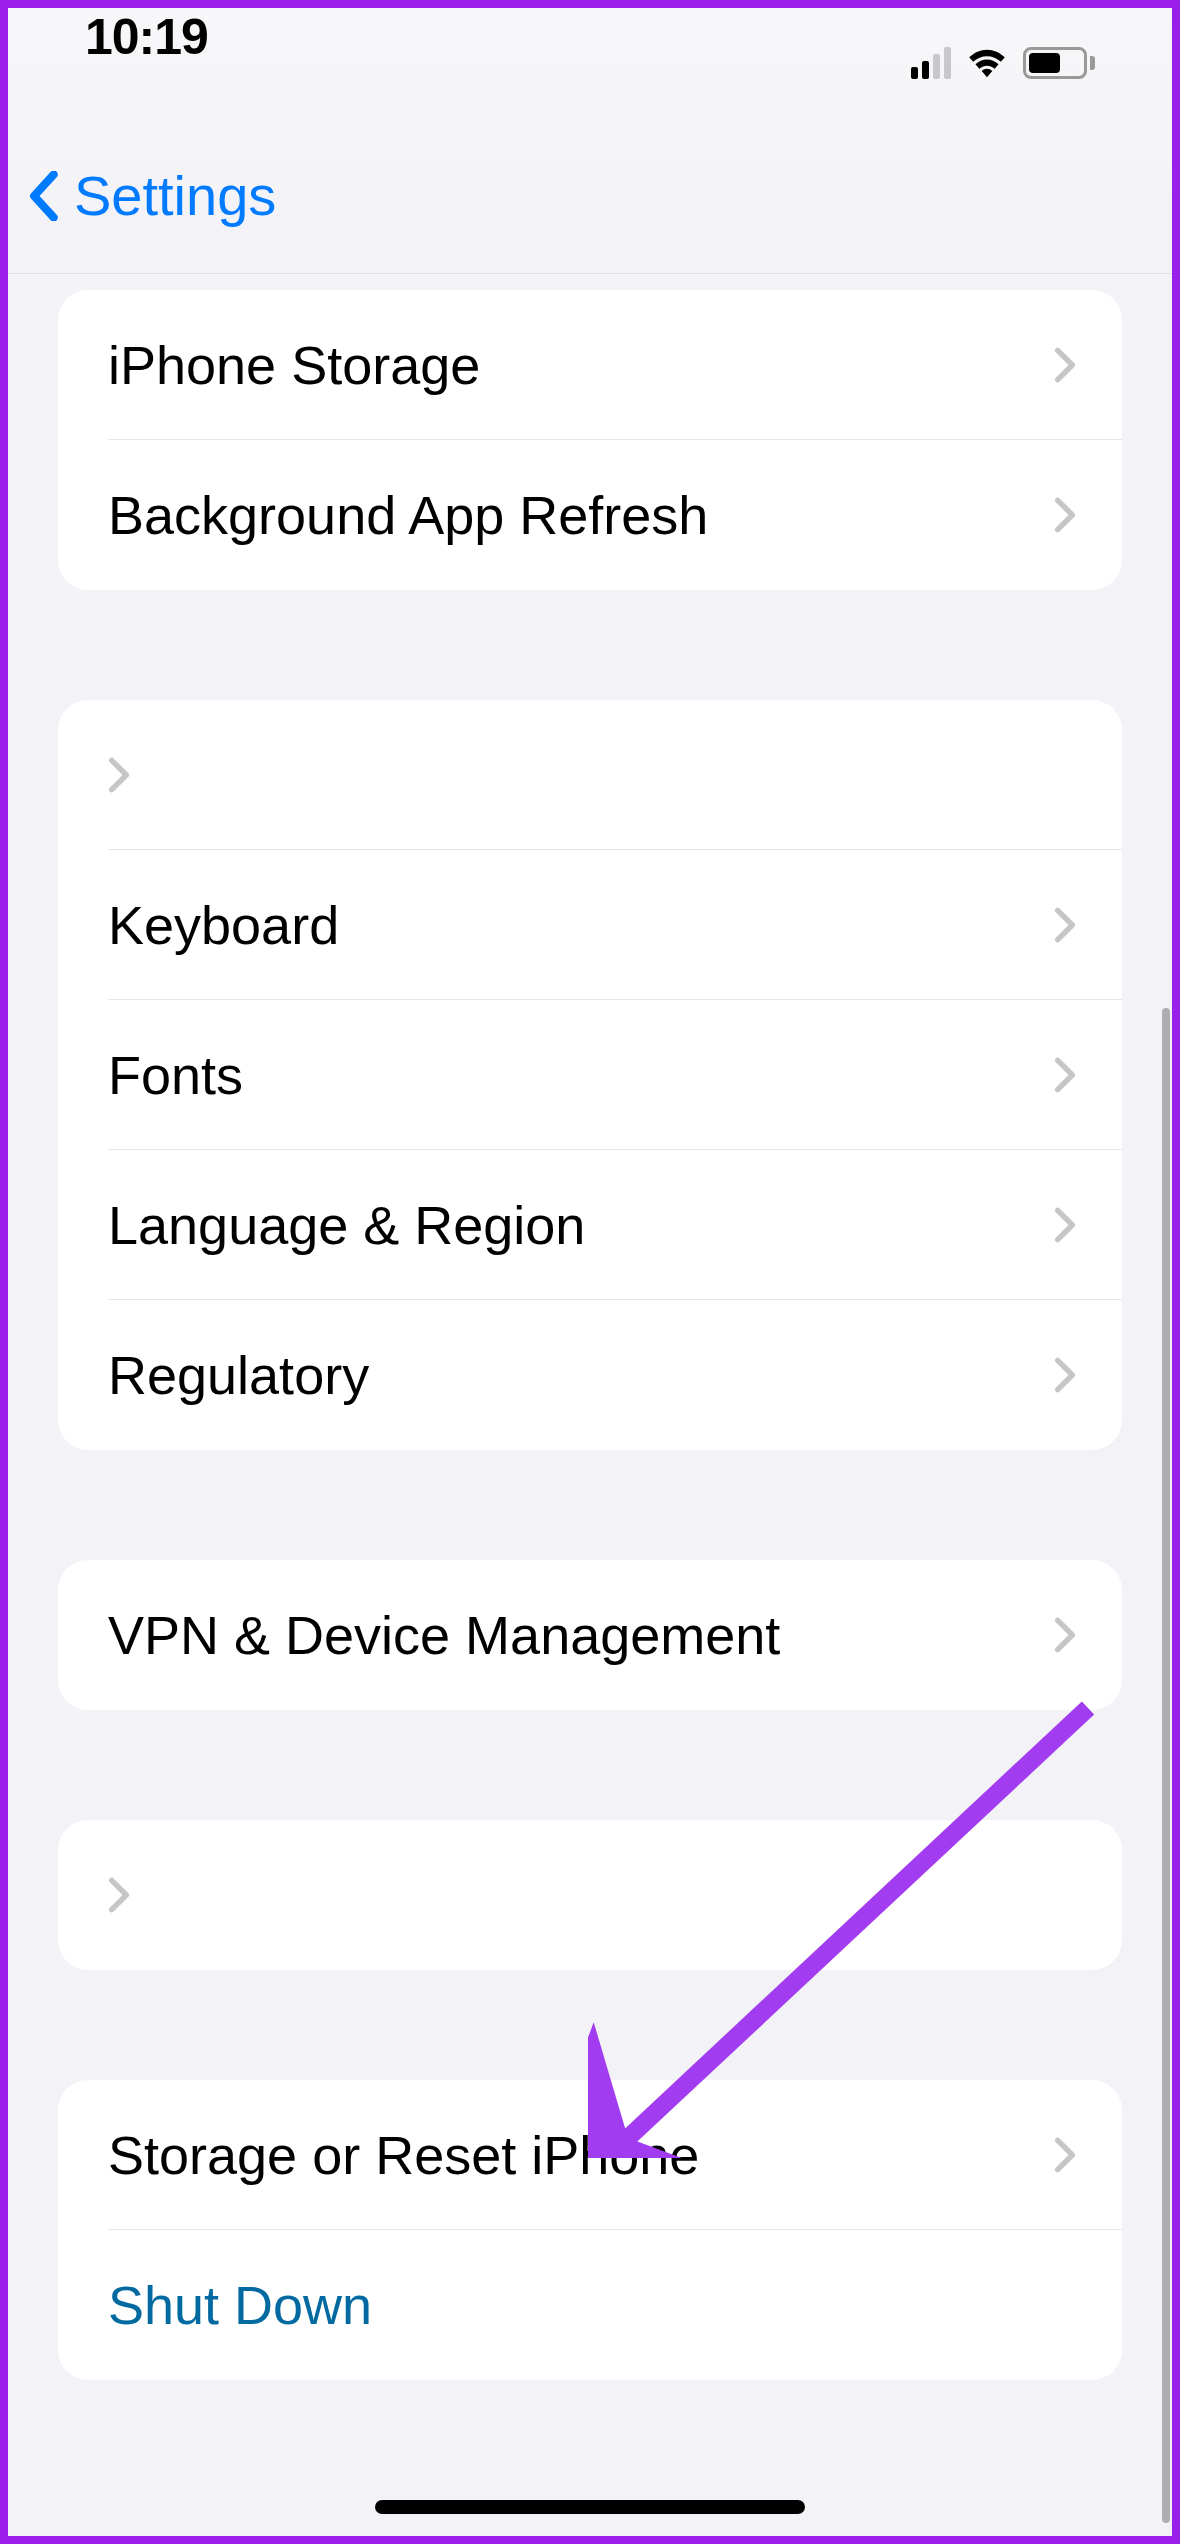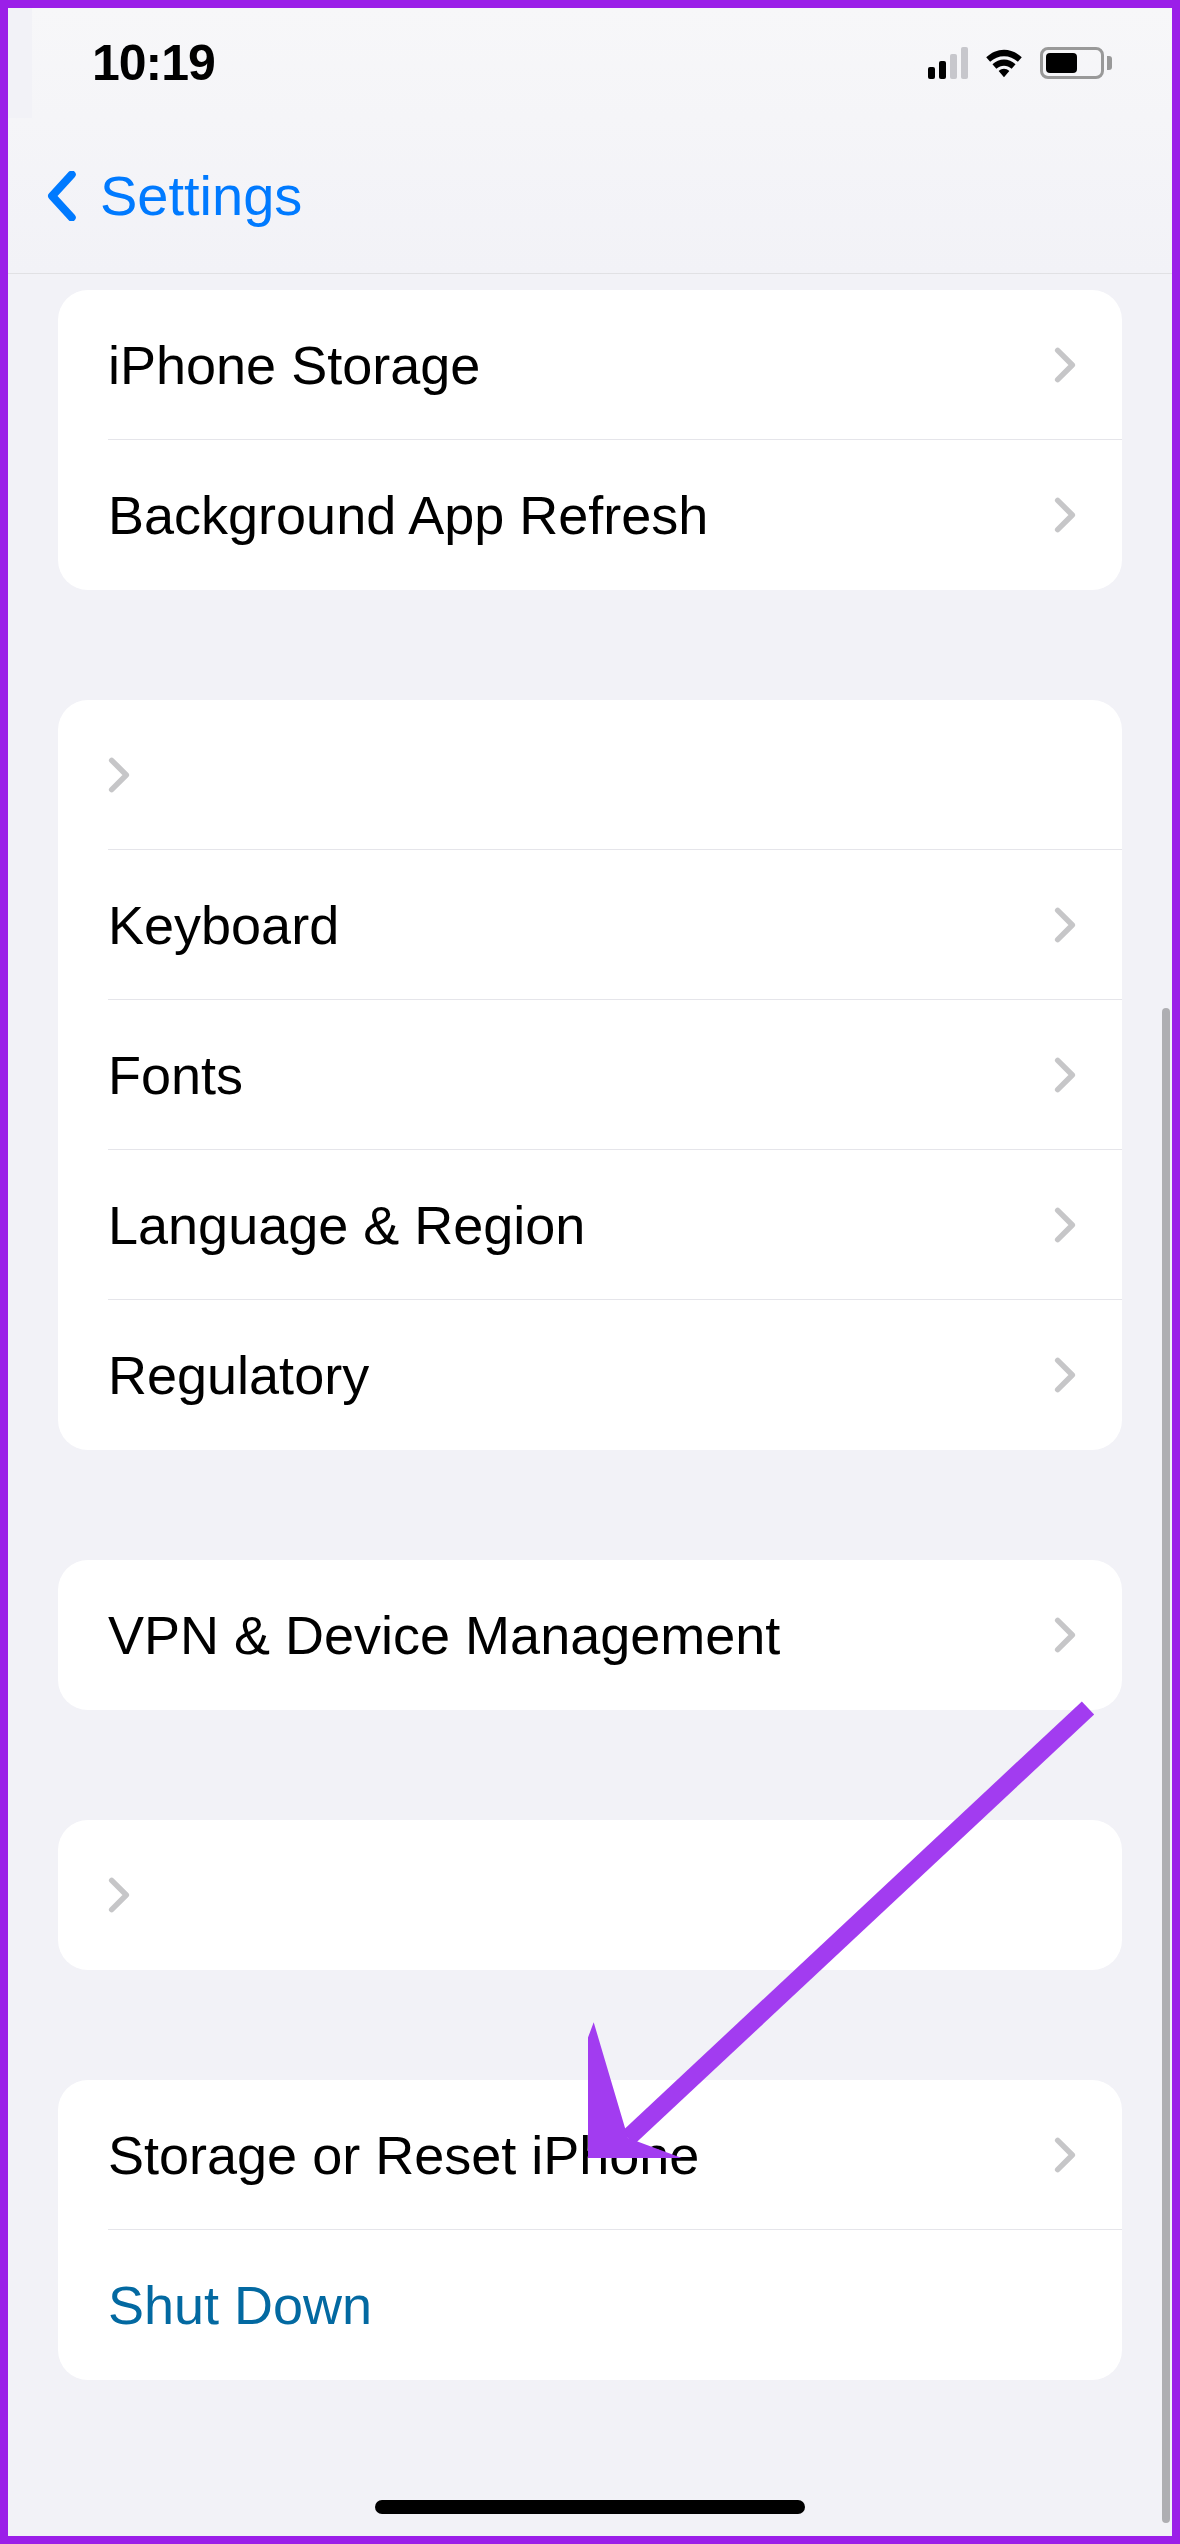--- a/index.html
+++ b/index.html
@@ -22,25 +22,23 @@
     }
     .screen {
       position: absolute;
       inset: 0;
       display: flex;
       flex-direction: column;
     }
     .status-bar {
       height: 110px;
       display: flex;
-      align-items: center;
       justify-content: space-between;
-      padding: 0 60px;
+      padding: 0 77px;
       background: linear-gradient(#f7f7f9, #f5f5f8);
-      margin-left: 24px;
     }
     .time {
       font-size: 50px;
       font-weight: 600;
       letter-spacing: -1px;
       color: #000;
     }
     .status-icons {
       display: flex;
       align-items: center;
@@ -88,24 +86,24 @@
     .nav-bar {
       height: 156px;
       display: flex;
       align-items: center;
       position: relative;
       background: linear-gradient(#f5f5f8, #f2f2f7);
       border-bottom: 1px solid rgba(0,0,0,0.08);
     }
     .back-button {
       position: absolute;
-      left: 36px;
-      display: flex;
-      align-items: center;
-      gap: 22px;
+      left: 18px;
+      display: flex;
+      align-items: center;
+      gap: 14px;
       color: #007aff;
       font-size: 56px;
       font-weight: 400;
     }
     .back-button svg { display: block; }
     .nav-title {
       margin: 0 auto;
       font-size: 56px;
       font-weight: 600;
       color: #000;

